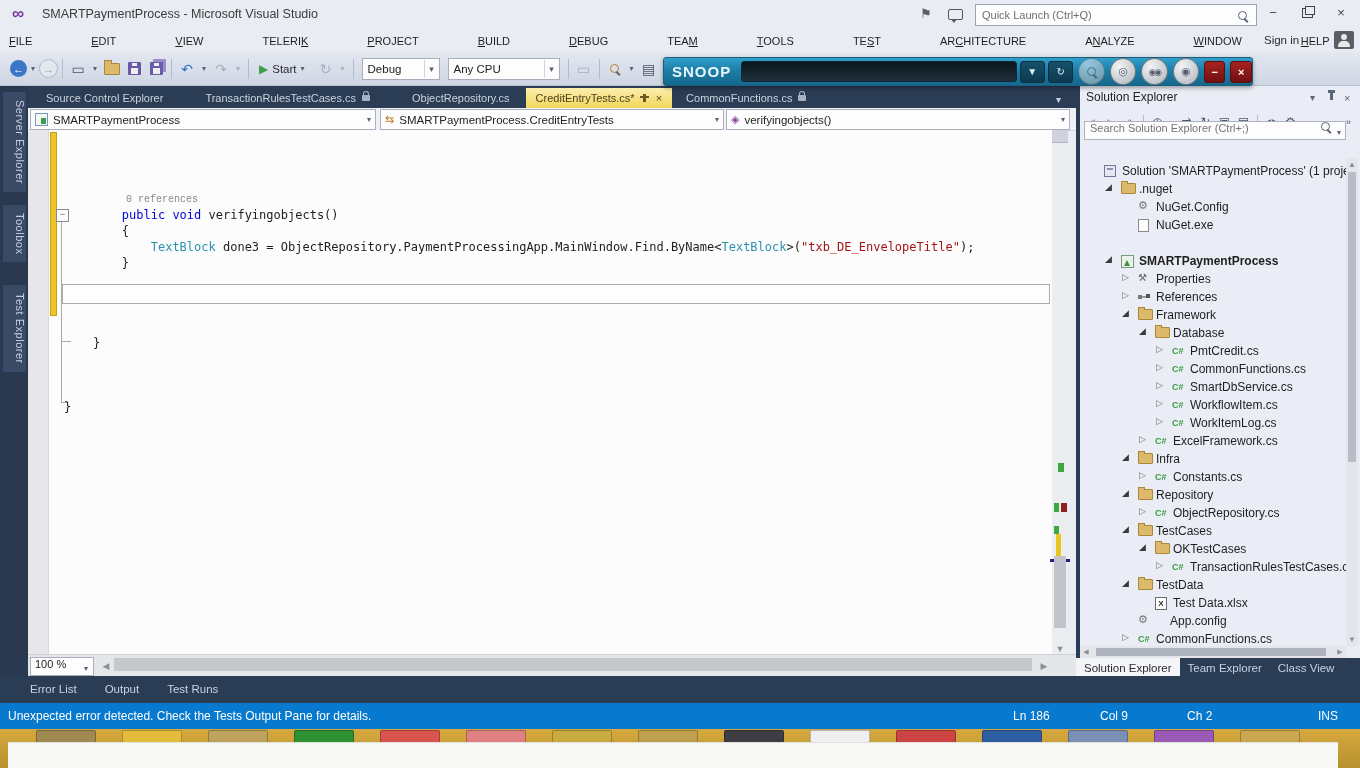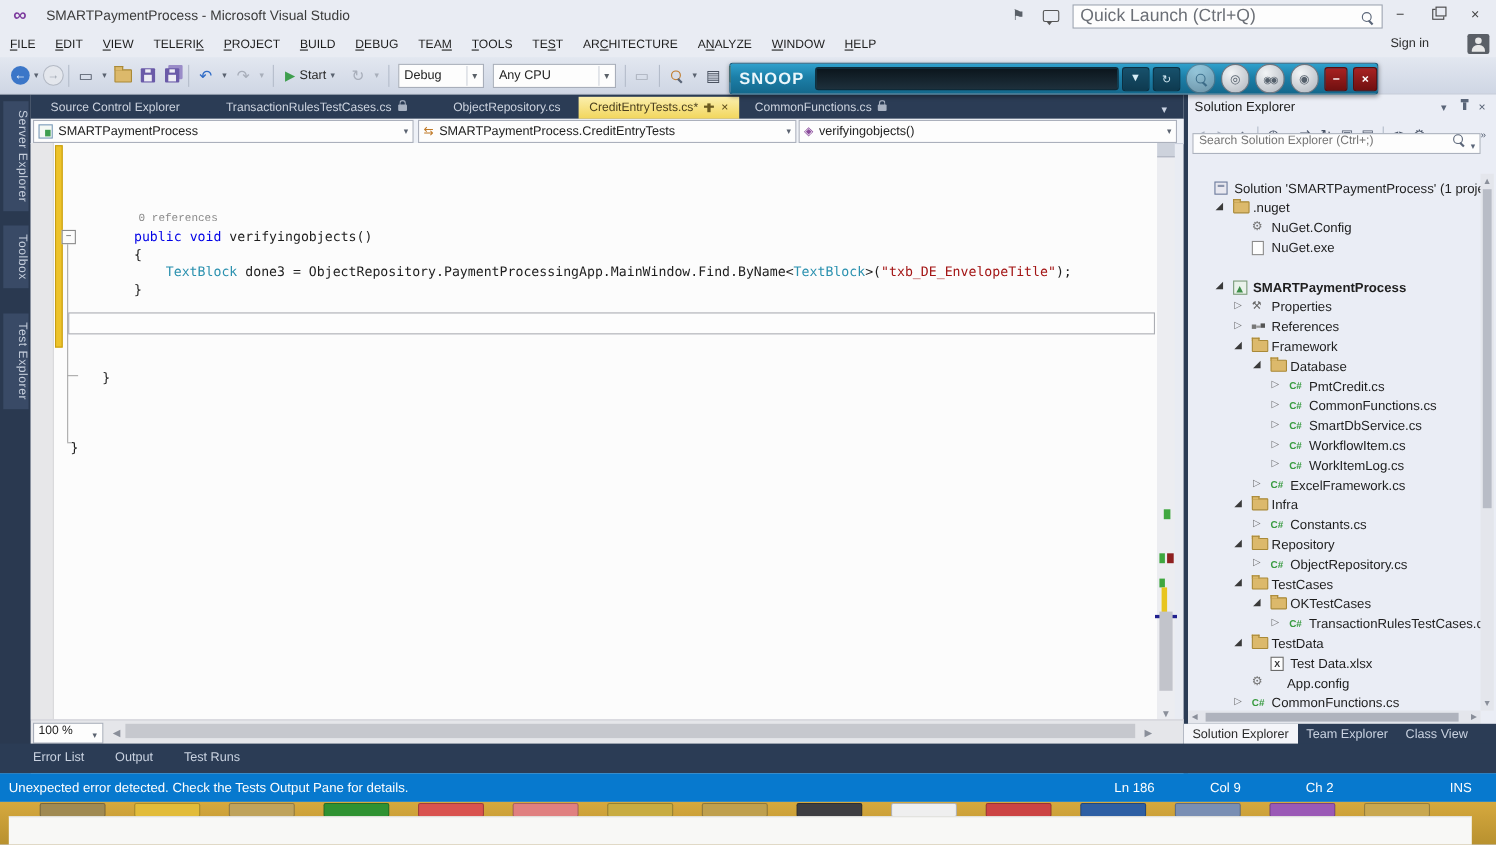--- a/index.html
+++ b/index.html
@@ -6,21 +6,21 @@
   #screen{position:relative;width:1360px;height:768px;overflow:hidden;
     font-family:"Liberation Sans",sans-serif;background:#E9ECF3;cursor:default;}
   .abs{position:absolute;}
   
   #titlebar{left:0;top:0;width:1360px;height:30px;background:#E9ECF3;}
   #vs-logo{left:12px;top:4px;font-size:17px;font-weight:bold;color:#7C3A9D;}
   #win-title{left:42px;top:7px;font-size:12.5px;color:#3B3B3B;white-space:nowrap;}
   .tb-right-ico{top:6px;font-size:13px;color:#5A6068;}
   #quick-launch{left:975px;top:4px;width:268px;height:20px;background:#FDFDFD;
     border:1px solid #9AA2B0;display:flex;align-items:center;padding:0 6px;}
-  #quick-launch span{flex:1;font-size:16px;color:#6B6F76;}
+  #quick-launch span{flex:1;font-size:11px;color:#6B6F76;}
   .winbtn{top:0px;width:30px;height:26px;text-align:center;line-height:26px;font-size:13px;color:#444;}
   
   #menubar{left:0;top:30px;width:1360px;height:22px;background:#E9ECF3;display:flex;align-items:center;}
   .menu-item{padding:0 9px;font-size:11px;color:#1E1E1E;line-height:22px;}
   .menu-item u{text-decoration:underline;}
   #signin{left:1264px;top:34px;font-size:11.5px;color:#2B2B2B;}
   #avatar{left:1334px;top:31px;width:20px;height:18px;background:#5A5F66;border-radius:2px;}
   #avatar:before{content:"";position:absolute;left:7px;top:3px;width:6px;height:6px;border-radius:50%;background:#E8E8E8;}
   #avatar:after{content:"";position:absolute;left:4px;top:10px;width:12px;height:6px;border-radius:5px 5px 0 0;background:#E8E8E8;}
   
@@ -194,21 +194,21 @@
       <span>Quick Launch (Ctrl+Q)</span>
       <div class="i-mag"></div>
     </div>
     <div class="abs winbtn" style="left:1258px;">−</div>
     <div class="abs winbtn" style="left:1292px;padding-top:8px;height:18px;line-height:10px;"><span class="i-restore" style="display:inline-block;"></span></div>
     <div class="abs winbtn" style="left:1326px;">×</div>
   </div>
 
   
   <div class="abs" id="menubar">
-      <span id="menubar-items" style="display:flex;">
+      <span id="menubar-items" style="display:flex;gap:41px;">
         <span class="menu-item"><u>F</u>ILE</span>
         <span class="menu-item"><u>E</u>DIT</span>
         <span class="menu-item"><u>V</u>IEW</span>
         <span class="menu-item">TELERI<u>K</u></span>
         <span class="menu-item"><u>P</u>ROJECT</span>
         <span class="menu-item"><u>B</u>UILD</span>
         <span class="menu-item"><u>D</u>EBUG</span>
         <span class="menu-item">TEA<u>M</u></span>
         <span class="menu-item"><u>T</u>OOLS</span>
         <span class="menu-item">TE<u>S</u>T</span>

